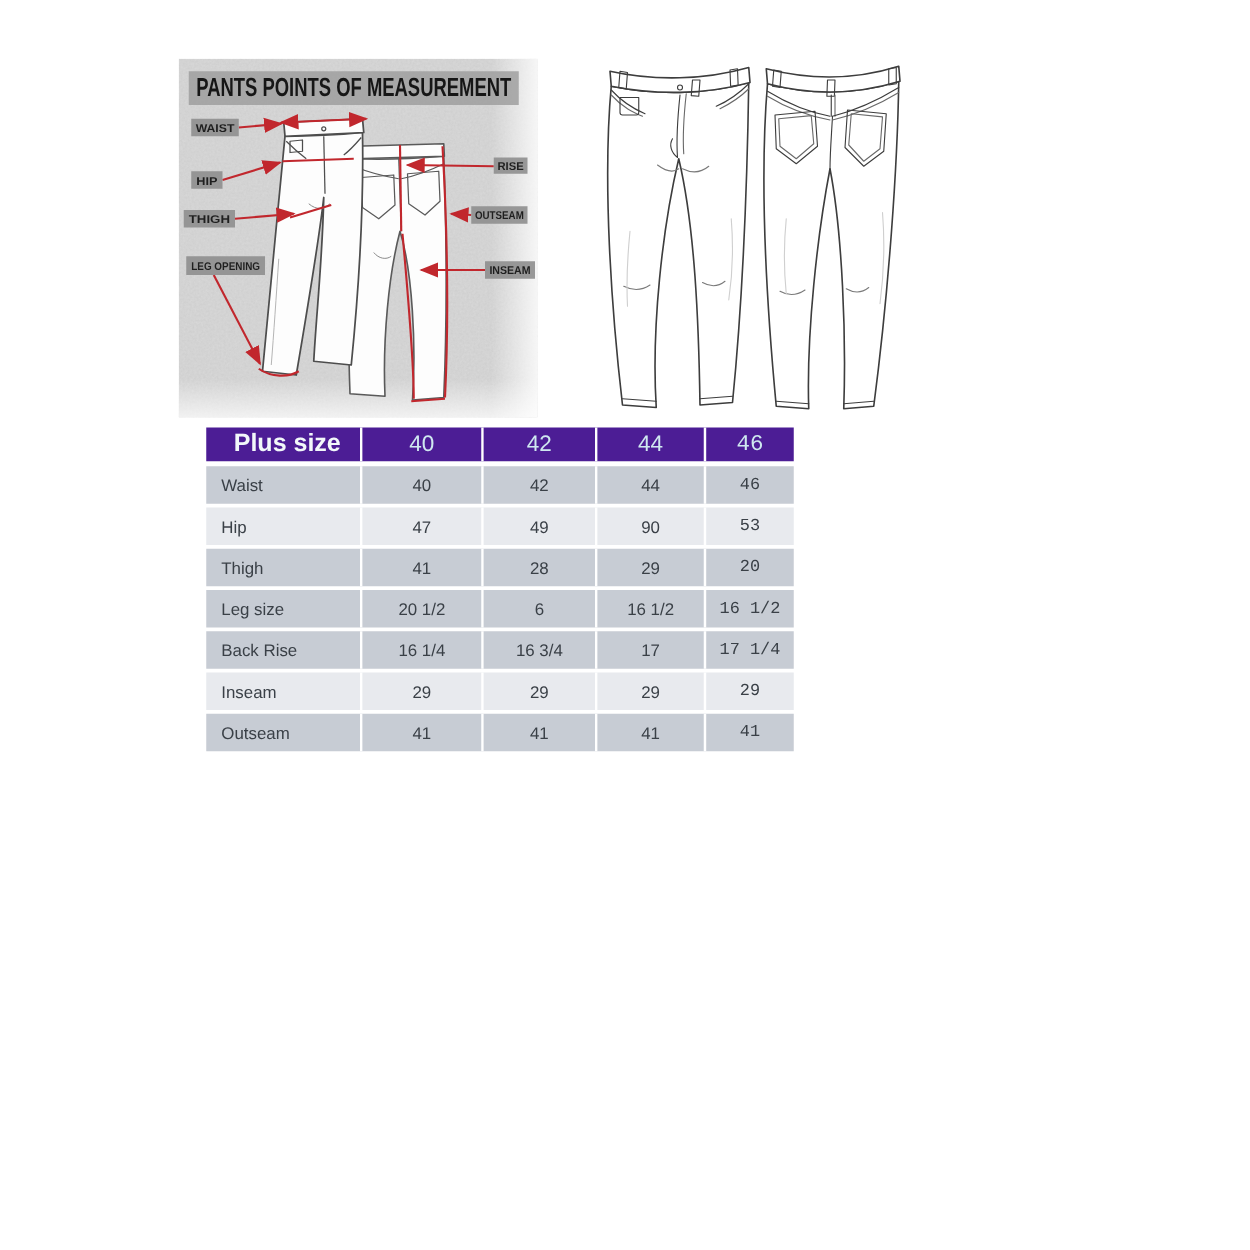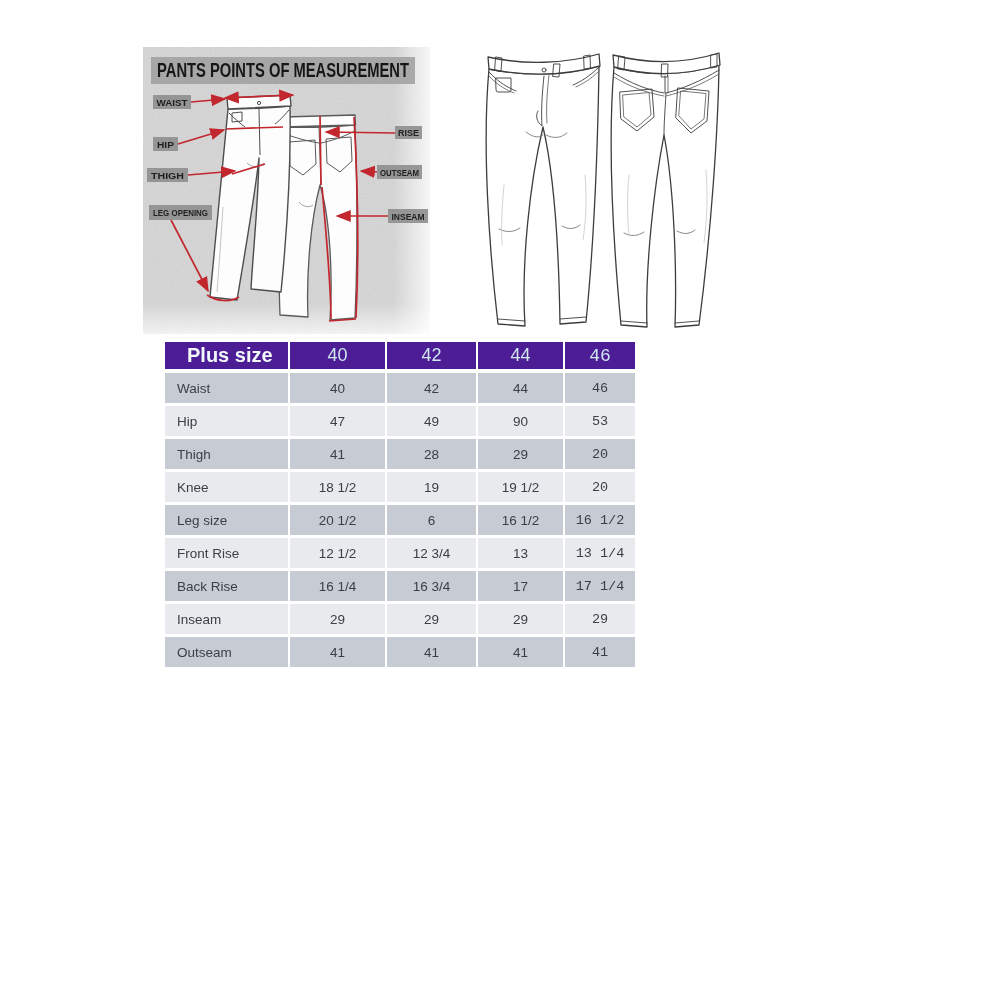--- a/index.html
+++ b/index.html
@@ -225,41 +225,27 @@
       <div class="td val">90</div>
       <div class="td val">53</div>
     </div>
     <div class="tr dark">
       <div class="td lbl">Thigh</div>
       <div class="td val">41</div>
       <div class="td val">28</div>
       <div class="td val">29</div>
       <div class="td val">20</div>
     </div>
-    <div class="tr light">
-      <div class="td lbl">Knee</div>
-      <div class="td val">18 1/2</div>
-      <div class="td val">19</div>
-      <div class="td val">19 1/2</div>
-      <div class="td val">20</div>
-    </div>
     <div class="tr dark">
       <div class="td lbl">Leg size</div>
       <div class="td val">20 1/2</div>
       <div class="td val">6</div>
       <div class="td val">16 1/2</div>
       <div class="td val">16 1/2</div>
     </div>
-    <div class="tr light">
-      <div class="td lbl">Front Rise</div>
-      <div class="td val">12 1/2</div>
-      <div class="td val">12 3/4</div>
-      <div class="td val">13</div>
-      <div class="td val">13 1/4</div>
-    </div>
     <div class="tr dark">
       <div class="td lbl">Back Rise</div>
       <div class="td val">16 1/4</div>
       <div class="td val">16 3/4</div>
       <div class="td val">17</div>
       <div class="td val">17 1/4</div>
     </div>
     <div class="tr light">
       <div class="td lbl">Inseam</div>
       <div class="td val">29</div>

